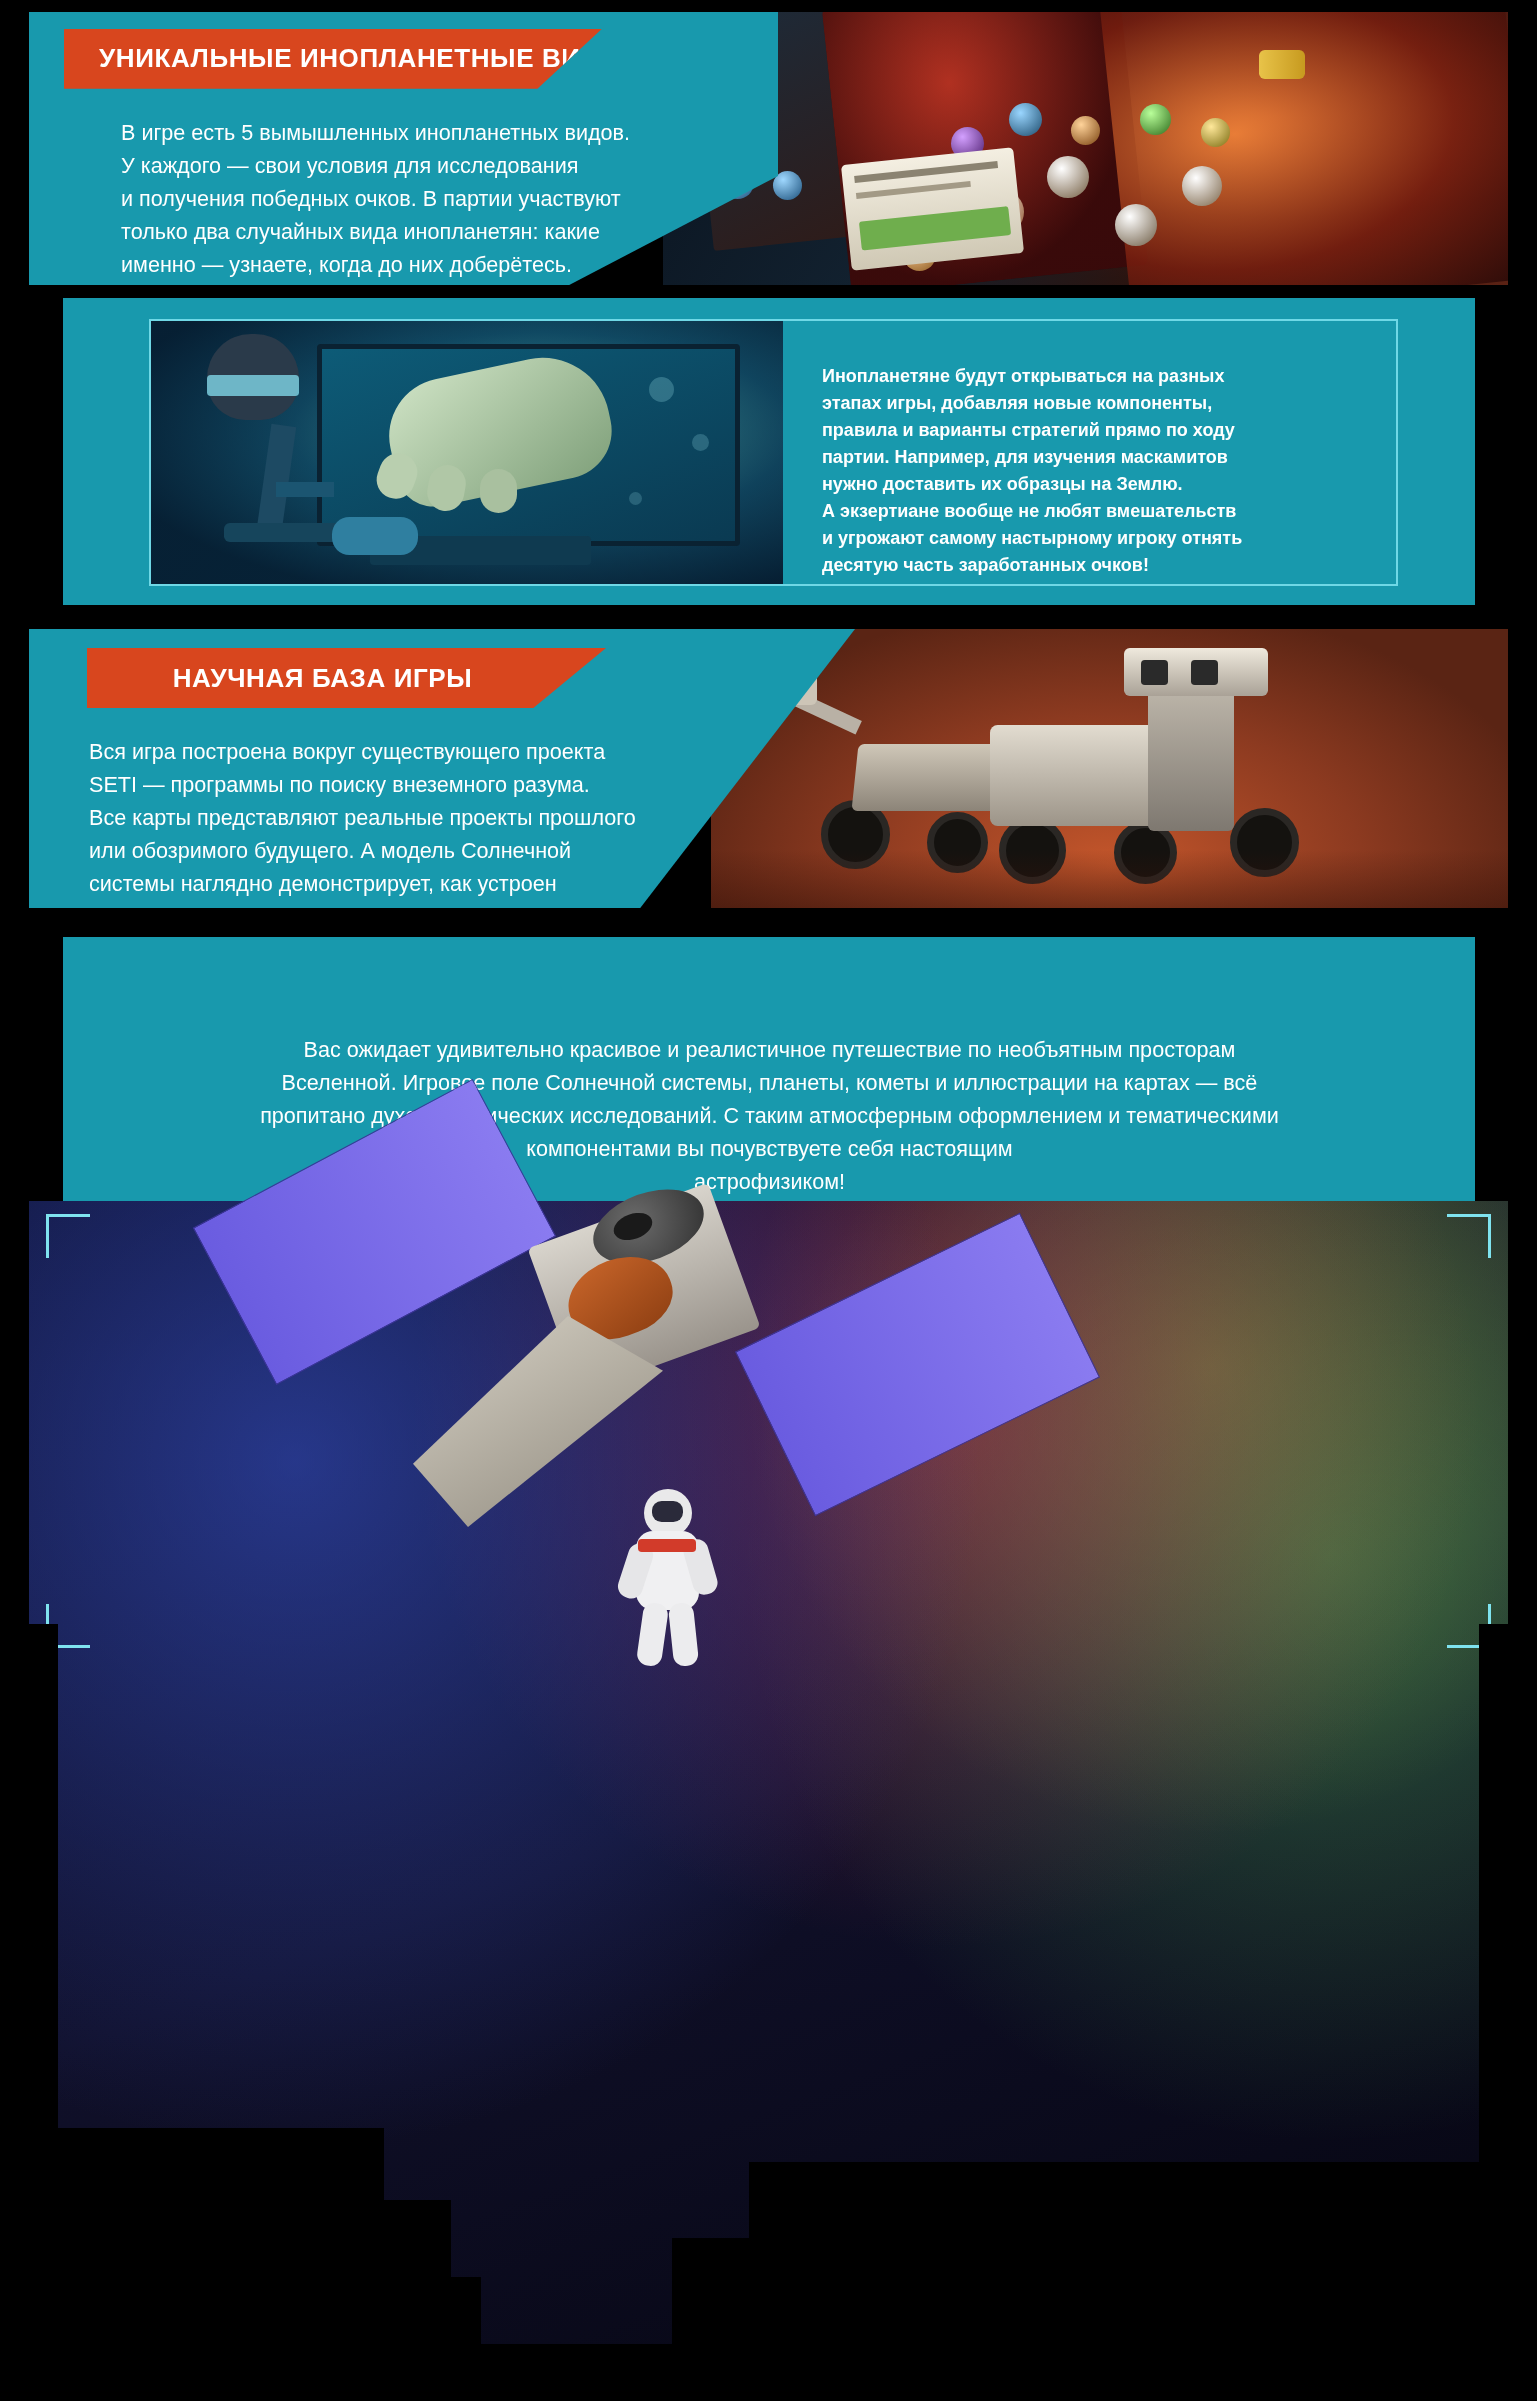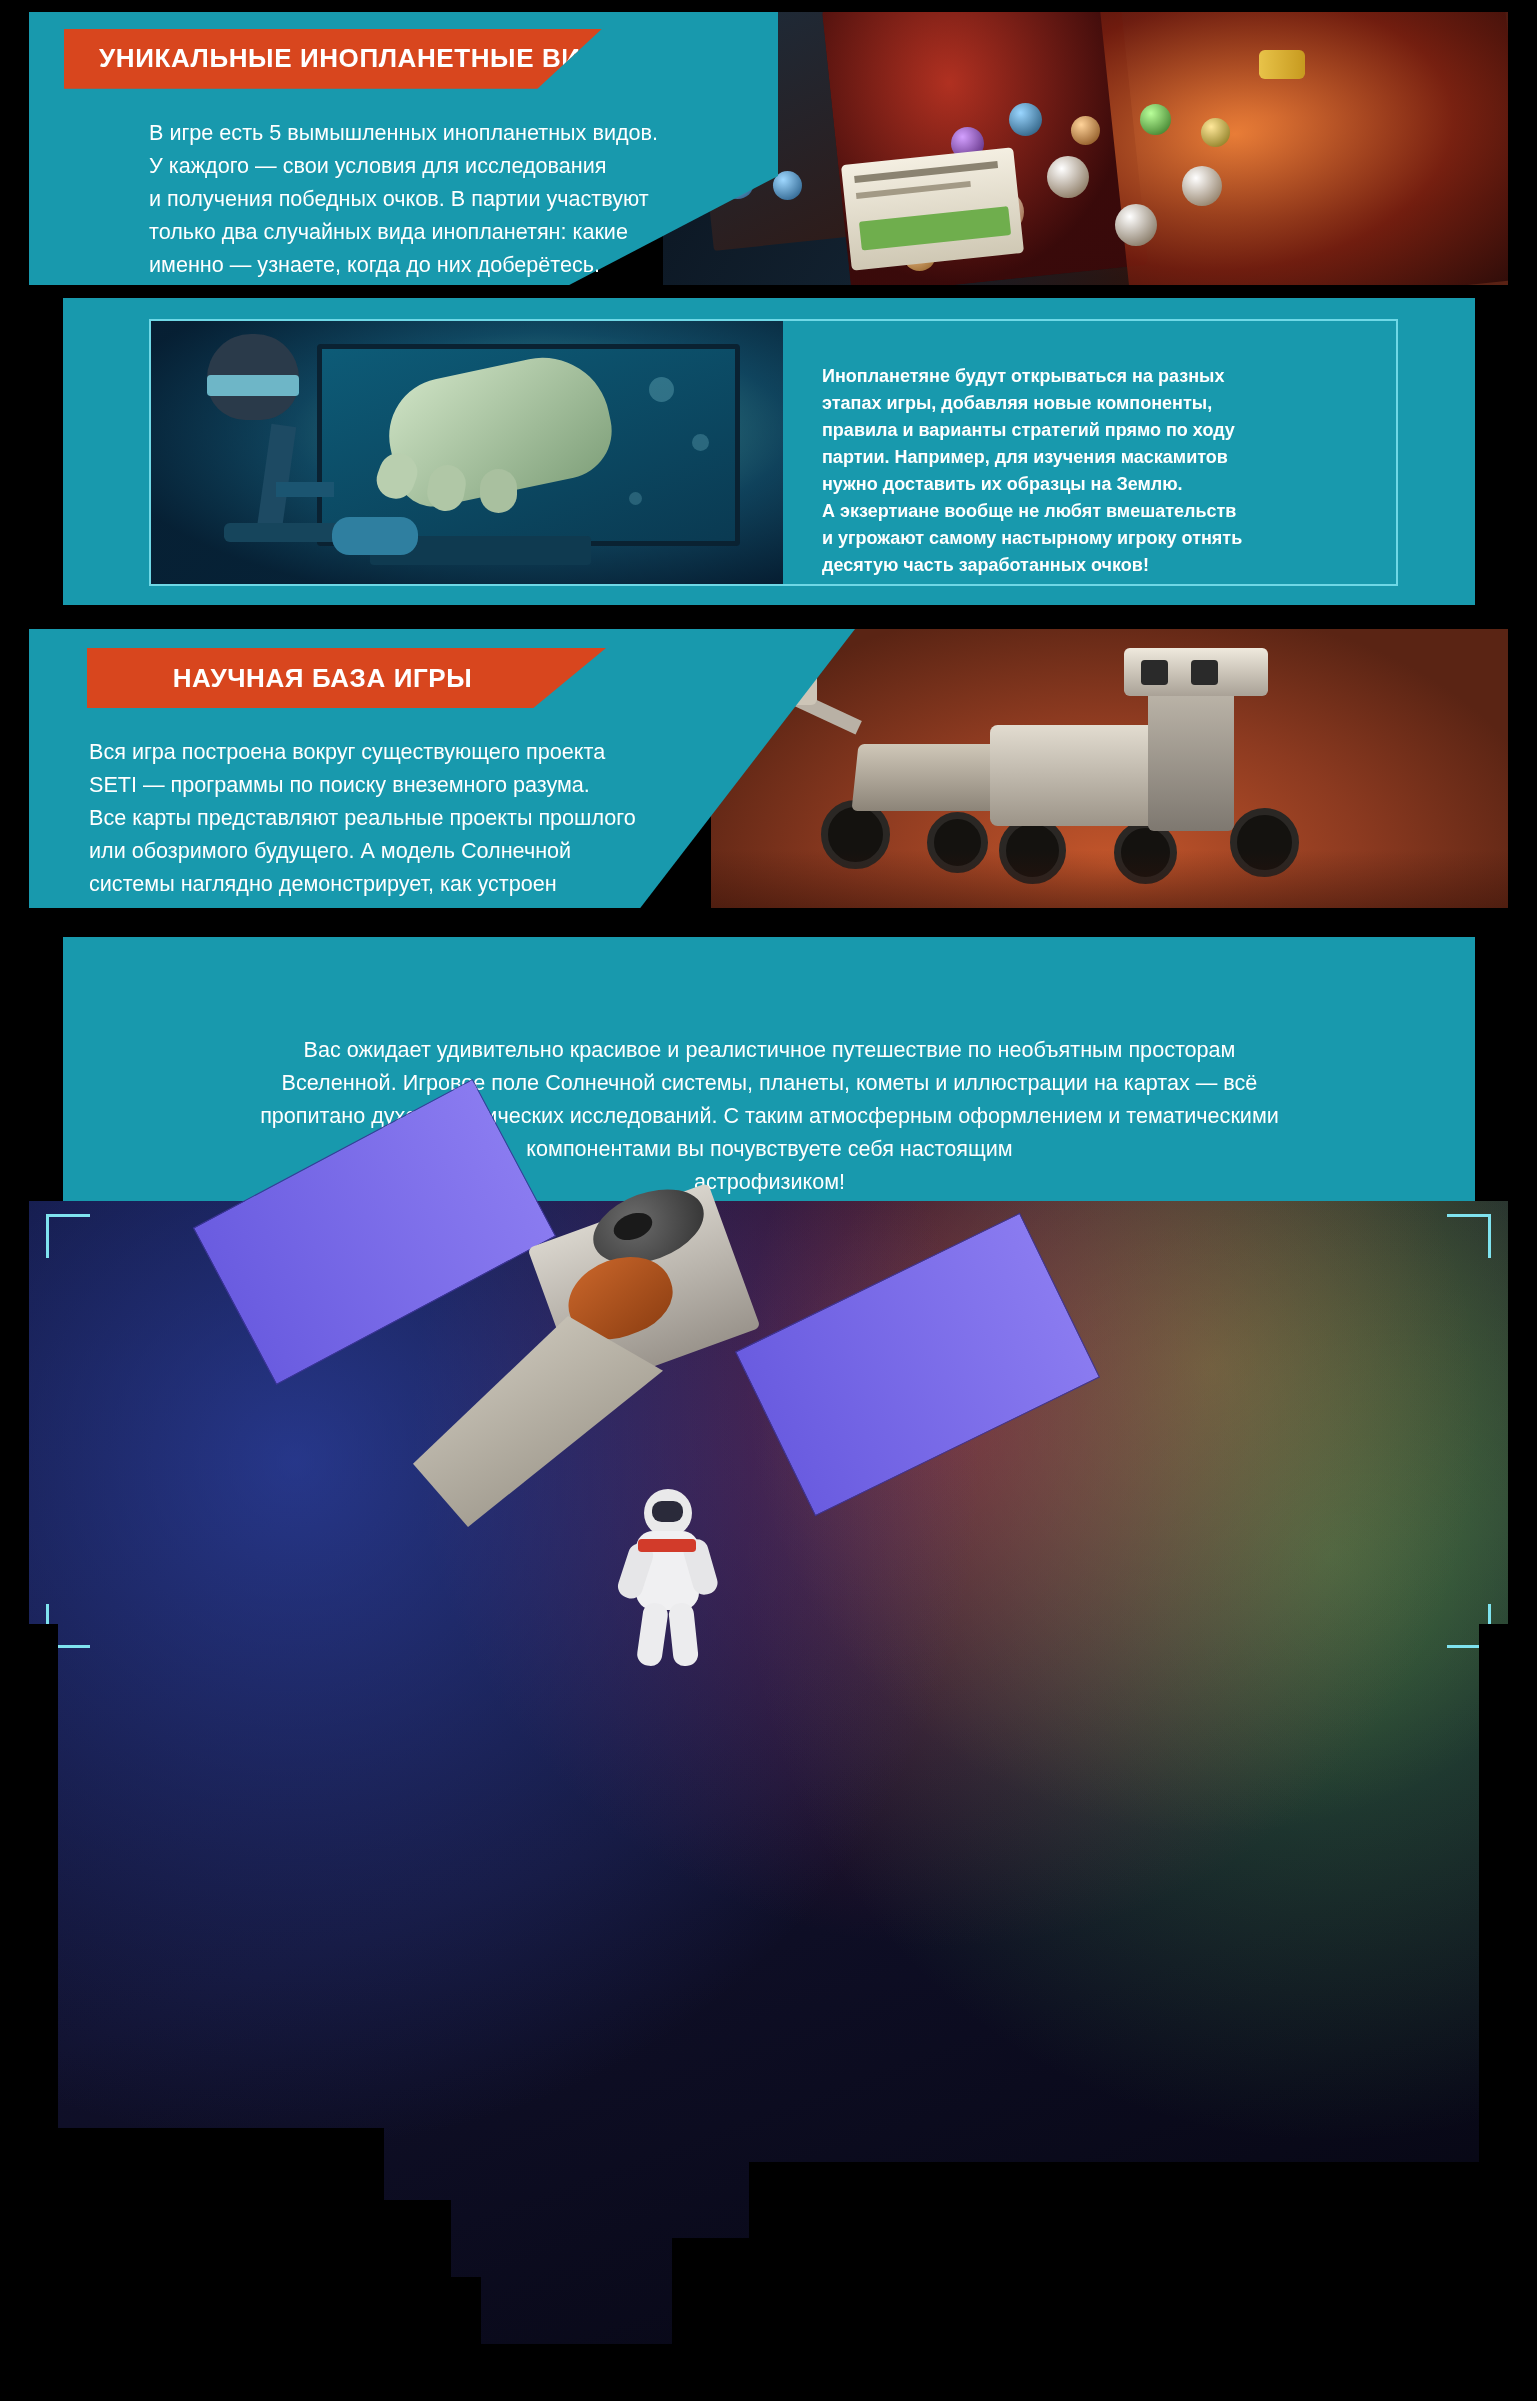--- a/index.html
+++ b/index.html
@@ -76,21 +76,21 @@
   }
   #sec1 .ribbon {
     position: absolute;
     left: 35px; top: 17.3px;
     width: 538px;
     clip-path: polygon(0 0, 100% 0, 88% 100%, 0 100%);
     padding-left: 35px;
   }
   #sec1 .body-text {
     position: absolute;
-    left: 120px; top: 104px;
+    left: 92px; top: 104px;
     width: 634px;
   }
 
   
   #sec2 {
     left: 63px; top: 298px;
     width: 1412px; height: 307px;
     background: #1899ad;
   }
   #sec2 .inner-frame {

